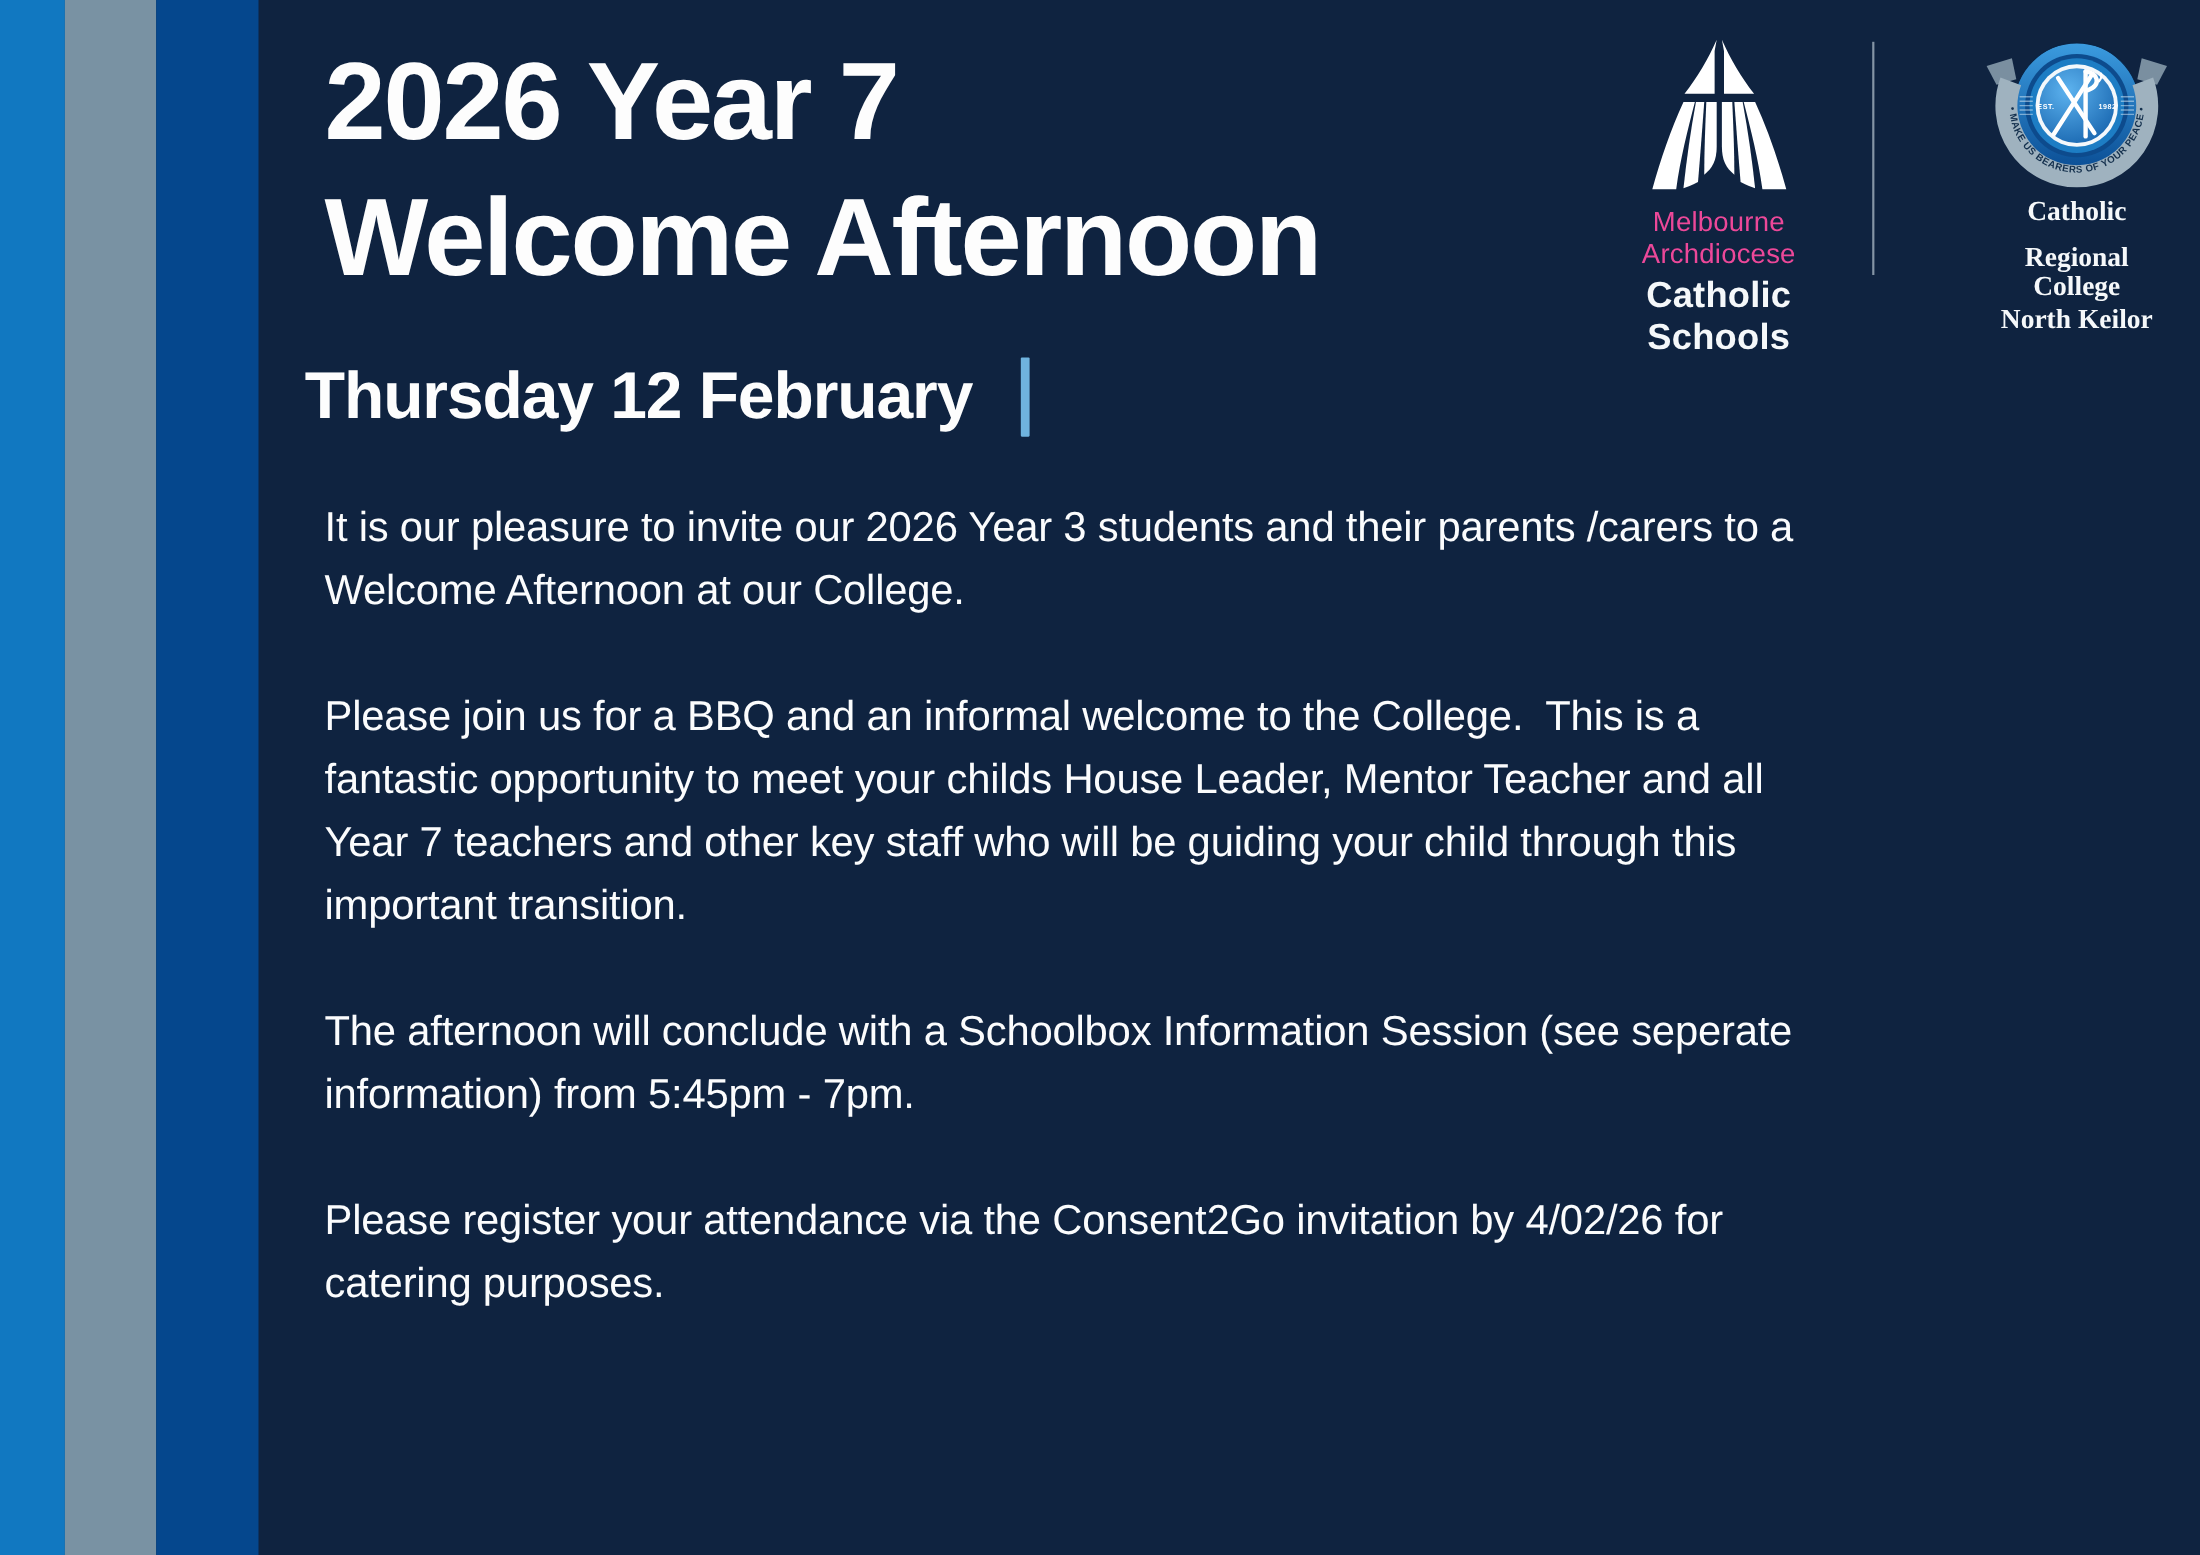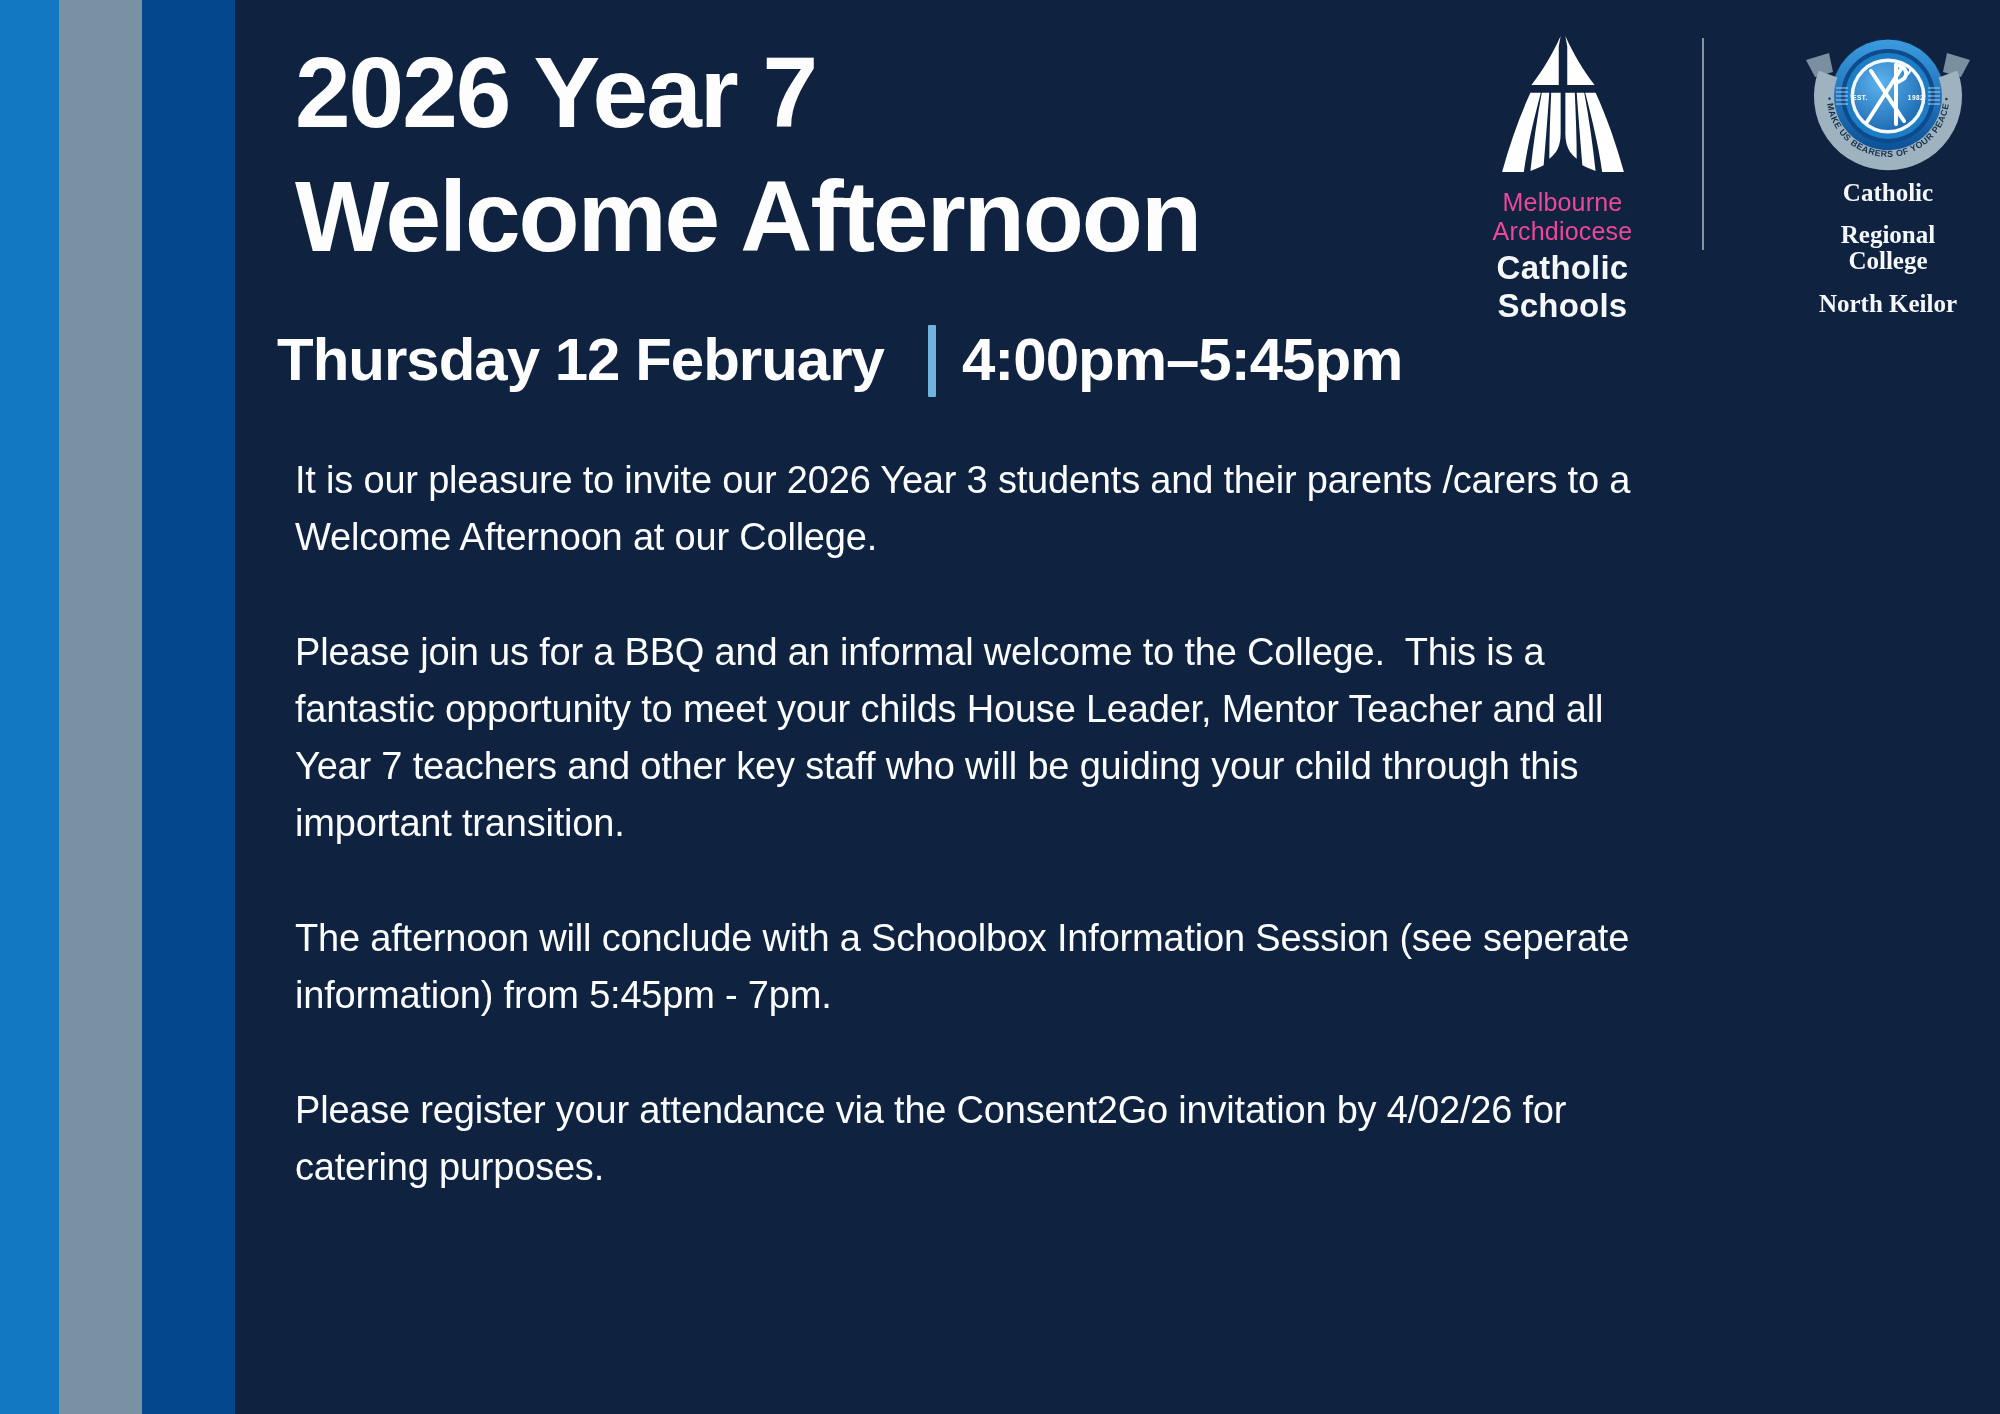--- a/index.html
+++ b/index.html
@@ -41,21 +41,20 @@
   <div class="stripe s1"></div>
   <div class="stripe s2"></div>
   <div class="stripe s3"></div>
 
   <h1 class="title">2026 Year 7
 Welcome Afternoon</h1>
 
   <div class="datetime">
     <span>Thursday 12 February</span>
     <span class="sep" style="background:#6fb3de;"></span>
-    <span>4:00pm–5:45pm</span>
   </div>
 
   <div class="bodytext">
     <p>It is our pleasure to invite our 2026 Year 3 students and their parents /carers to a
 Welcome Afternoon at our College.</p>
     <p>Please join us for a BBQ and an informal welcome to the College.  This is a
 fantastic opportunity to meet your childs House Leader, Mentor Teacher and all
 Year 7 teachers and other key staff who will be guiding your child through this
 important transition.</p>
     <p>The afternoon will conclude with a Schoolbox Information Session (see seperate
@@ -120,16 +119,16 @@
         <text x="57" y="73.5" text-anchor="middle" font-size="6.5" font-weight="bold" letter-spacing="0.5" fill="#ffffff" font-family="Liberation Sans, sans-serif">EST.</text>
         <text x="113" y="73.5" text-anchor="middle" font-size="6.5" font-weight="bold" letter-spacing="0.5" fill="#ffffff" font-family="Liberation Sans, sans-serif">1982</text>
       </g>
       <path d="M25,48 A64 64 0 1 0 145,48" fill="none" stroke="#9fb2bf" stroke-width="20"></path>
       <text font-size="8.8" font-weight="bold" fill="#14304d" letter-spacing="0.5" font-family="Liberation Sans, sans-serif">
         <textPath href="#crcMottoPath" startOffset="50%" text-anchor="middle">• MAKE US BEARERS OF YOUR PEACE •</textPath>
       </text>
     </svg>
     <div class="name">Catholic</div>
     <div class="name" style="margin-top:16px">Regional College</div>
-    <div class="name" style="margin-top:17px">North Keilor</div>
+    <div class="name" style="margin-top:4px">North Keilor</div>
   </div>
 
 </div>
 
 </body></html>

